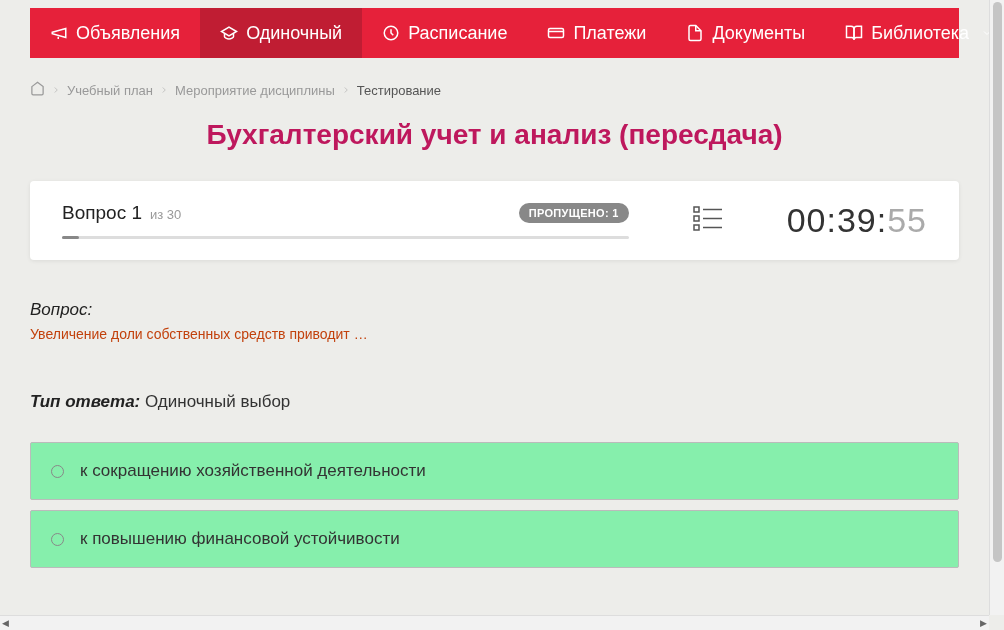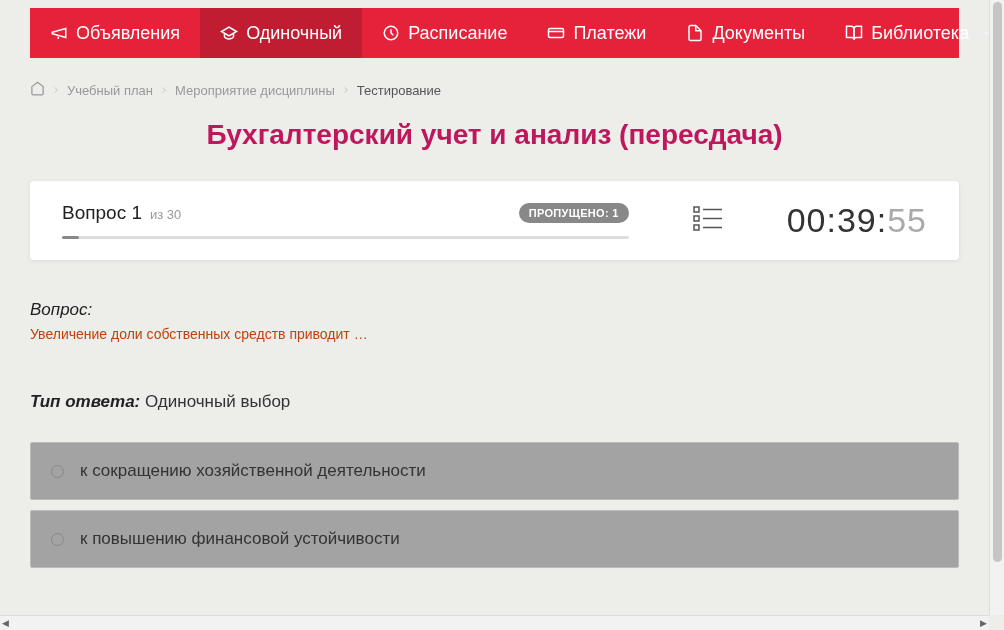--- a/index.html
+++ b/index.html
@@ -94,21 +94,21 @@
     }
     .qb-timer-sec { color: #aaa; }
     .question-body { padding: 40px 30px 20px; }
     .q-label { font-weight: 400; font-style: italic; color: #222; font-size: 17px; }
     .q-text { font-size: 14px; color: #c2410c; margin-top: 6px; }
     .answer-type-row { margin-top: 50px; font-size: 17px; }
     .at-label { font-weight: 700; font-style: italic; color: #222; }
     .at-value { color: #333; }
     .answers { padding: 10px 30px 30px; }
     .answer-option {
-      background: #a3a3a3;
+      background: #86efac;
       border: 1px solid #bbb;
       border-radius: 2px;
       padding: 18px 20px;
       margin-bottom: 10px;
       display: flex;
       align-items: center;
       gap: 16px;
       cursor: pointer;
     }
     .radio {

